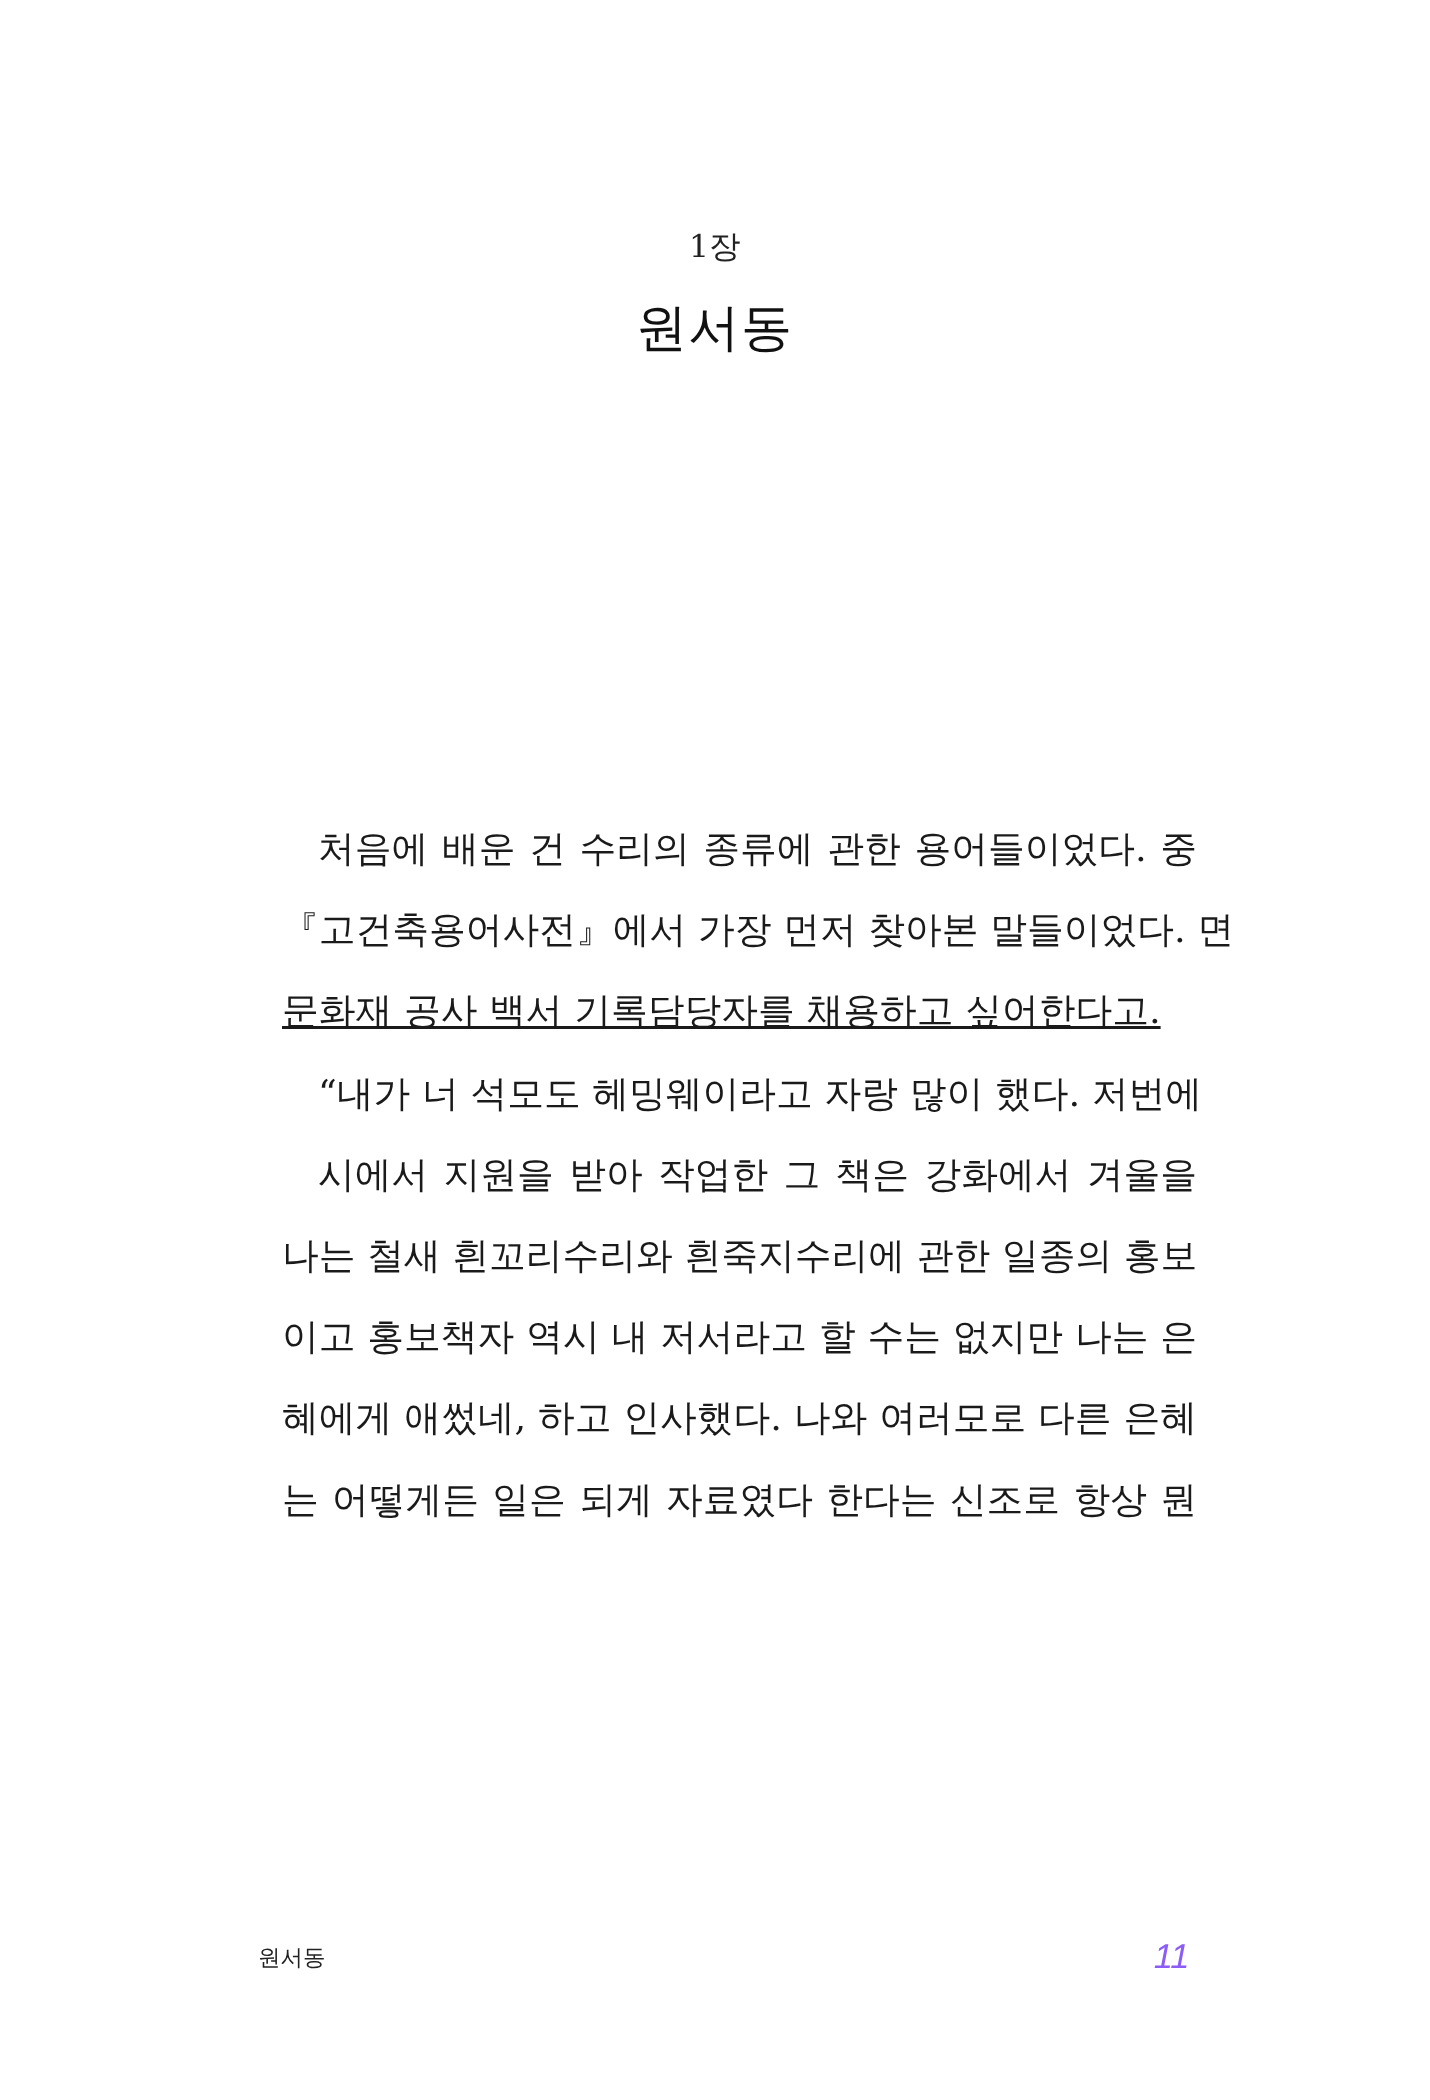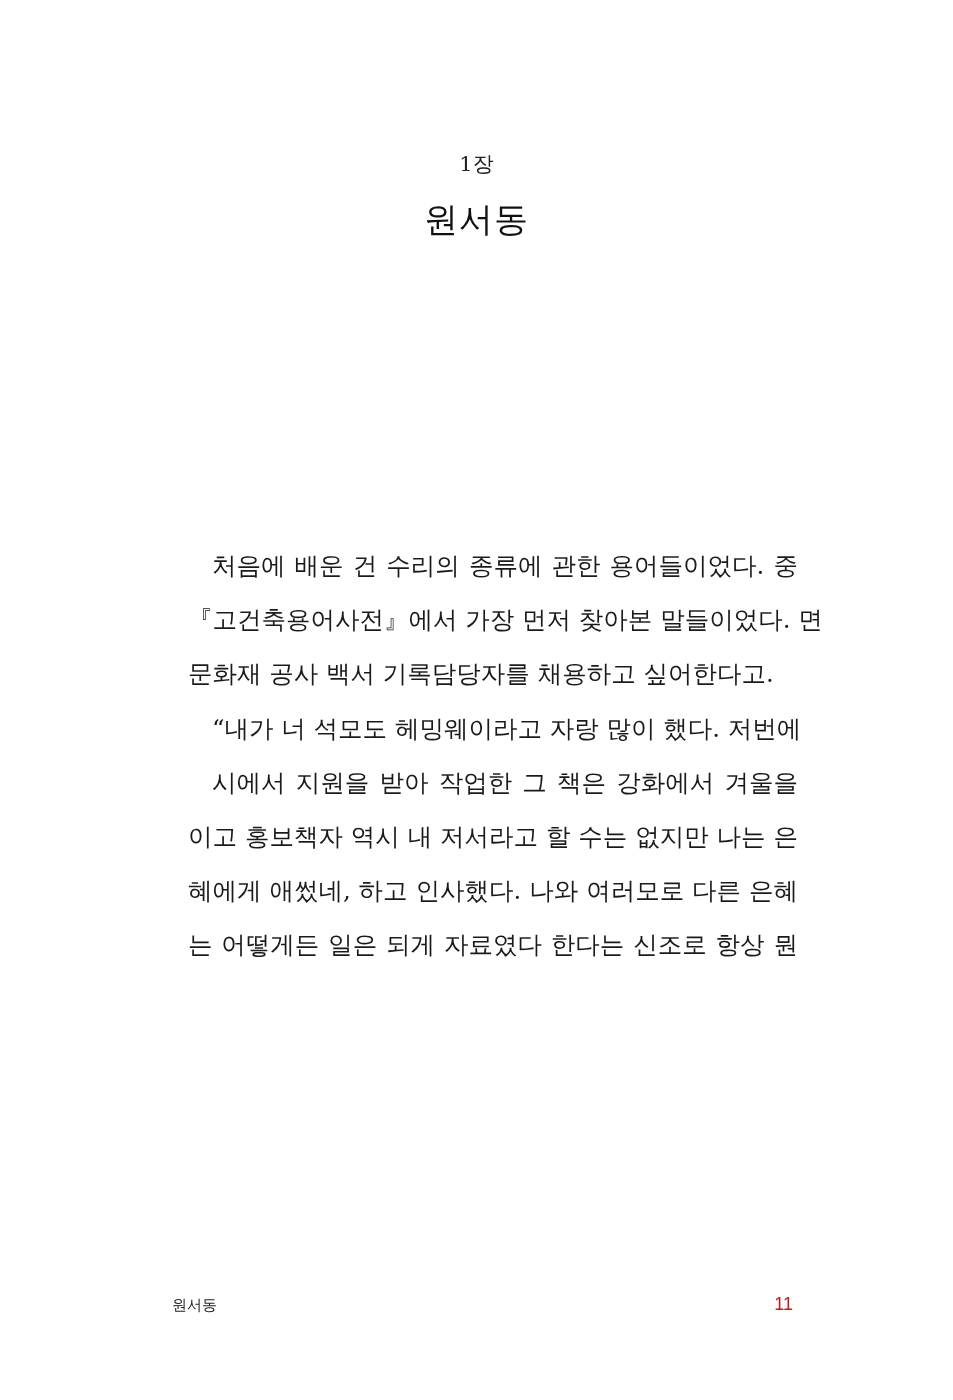--- a/index.html
+++ b/index.html
@@ -55,54 +55,57 @@
       white-space: nowrap;
       text-align: justify;
       text-align-last: justify;
       color: #1a1a1a;
     }
     .line.indent {
       padding-left: 24px;
     }
     .line.last {
       text-align-last: left;
+      text-decoration: underline;
     }
     .footer-title {
       position: absolute;
       left: 172px;
       top: 1290px;
       font-family: "DejaVu Sans", "Liberation Sans", sans-serif;
       font-size: 15px;
       line-height: 22px;
       color: #222;
     }
     .page-number {
       position: absolute;
       right: 160px;
       top: 1288px;
       font-family: "Liberation Sans", "DejaVu Sans", sans-serif;
-      font-size: 18px;
+      font-size: 23px;
       line-height: 24px;
-      color: #b91c1c;
+      color: #8b5cf6;
+      font-style: italic;
     }
   </style>
 </head>
 <body>
 
 <div class="page">
 
   <div class="chapter-number">1장</div>
   <div class="chapter-title">원서동</div>
 
   <div class="body-text">
     <div class="line indent">처음에 배운 건 수리의 종류에 관한 용어들이었다. 중</div>
     <div class="line">『고건축용어사전』에서 가장 먼저 찾아본 말들이었다. 면</div>
     <div class="line last">문화재 공사 백서 기록담당자를 채용하고 싶어한다고.</div>
     <div class="line indent">“내가 너 석모도 헤밍웨이라고 자랑 많이 했다. 저번에</div>
     <div class="line indent">시에서 지원을 받아 작업한 그 책은 강화에서 겨울을</div>
+    <div class="line">나는 철새 흰꼬리수리와 흰죽지수리에 관한 일종의 홍보</div>
     <div class="line">이고 홍보책자 역시 내 저서라고 할 수는 없지만 나는 은</div>
     <div class="line">혜에게 애썼네, 하고 인사했다. 나와 여러모로 다른 은혜</div>
     <div class="line">는 어떻게든 일은 되게 자료였다 한다는 신조로 항상 뭔</div>
   </div>
 
   <div class="footer-title">원서동</div>
   <div class="page-number">11</div>
 
 </div>
 

